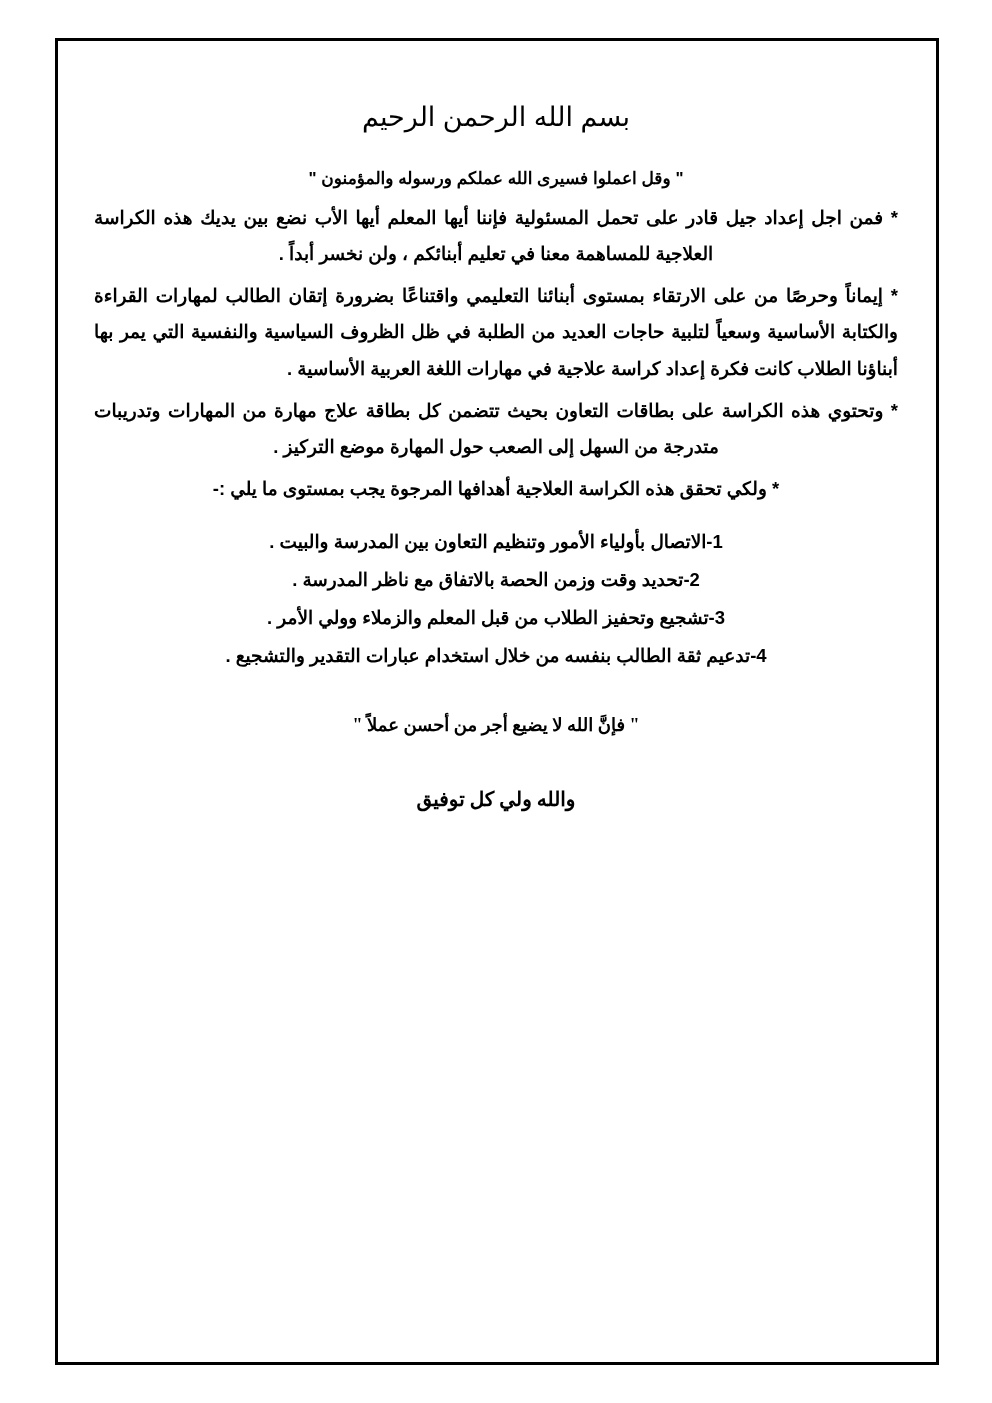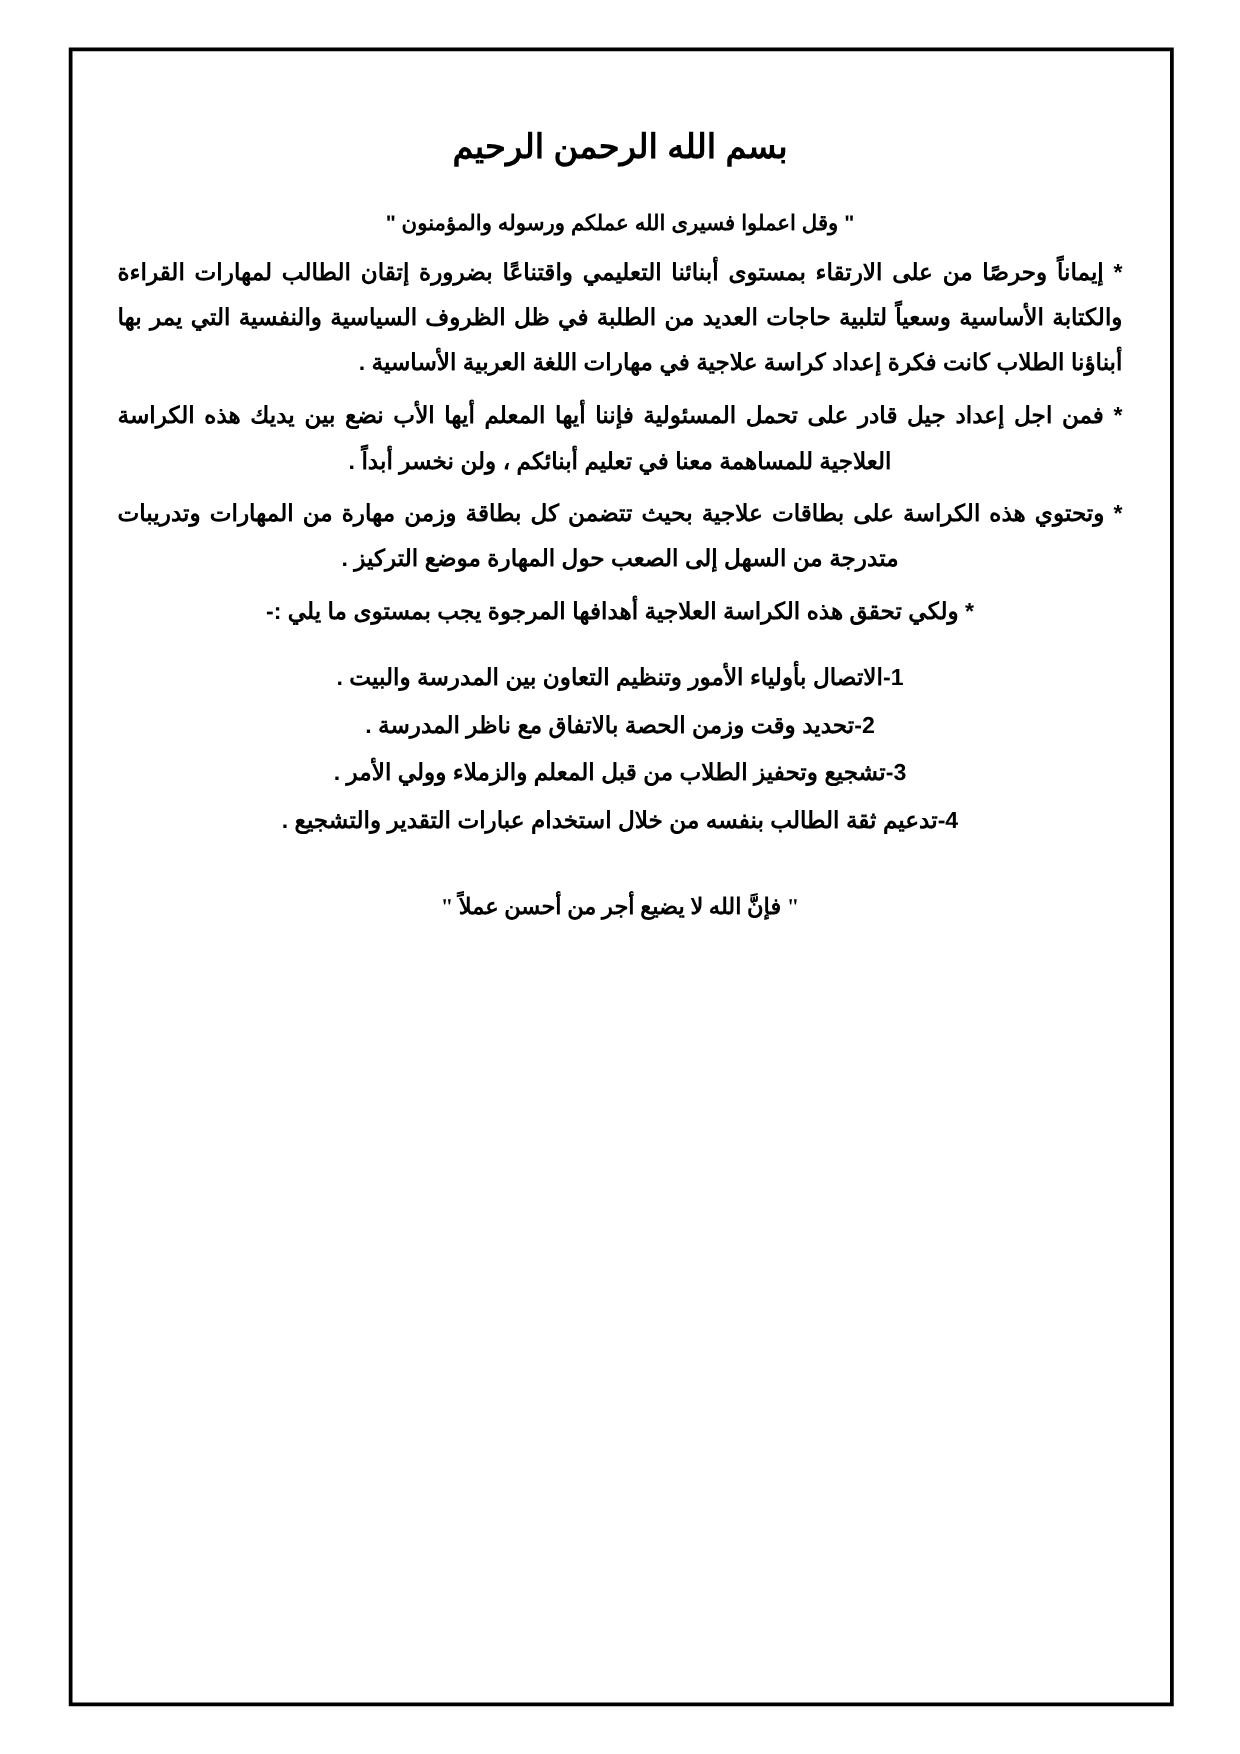--- a/index.html
+++ b/index.html
@@ -32,21 +32,21 @@
   }
   .content {
     position: relative;
     padding: 40px 58px 0 58px;
     direction: rtl;
     text-align: right;
   }
   .doc-title {
     text-align: center;
     font-family: "Liberation Sans", sans-serif;
-    font-weight: bold;
+    font-weight: normal;
     font-size: 27px;
     letter-spacing: 0px;
     margin: 22px 0 30px 0;
     line-height: 1.3;
   }
   .verse {
     text-align: center;
     font-size: 17px;
     font-weight: bold;
     margin: 0 0 8px 0;
@@ -101,31 +101,32 @@
 <body>
 
 <div class="page">
   <div class="page-border"></div>
   <div class="content">
 
     <h1 class="doc-title">بسم الله الرحمن الرحيم</h1>
 
     <p class="verse">" وقل اعملوا فسيرى الله عملكم ورسوله والمؤمنون "</p>
 
+    <p class="para">* فمن اجل إعداد جيل قادر على تحمل المسئولية فإننا أيها المعلم  أيها الأب نضع بين يديك هذه الكراسة العلاجية للمساهمة معنا في تعليم أبنائكم ، ولن نخسر أبداً .</p>
     <p class="para first-block">* إيماناً وحرصًا من على الارتقاء بمستوى أبنائنا التعليمي واقتناعًا بضرورة إتقان الطالب لمهارات القراءة والكتابة الأساسية وسعياً لتلبية حاجات العديد من الطلبة في ظل الظروف السياسية والنفسية التي يمر بها أبناؤنا الطلاب كانت فكرة إعداد كراسة علاجية في مهارات اللغة العربية الأساسية .</p>
-    <p class="para">* فمن اجل إعداد جيل قادر على تحمل المسئولية فإننا أيها المعلم  أيها الأب نضع بين يديك هذه الكراسة العلاجية للمساهمة معنا في تعليم أبنائكم ، ولن نخسر أبداً .</p>
-    <p class="para">* وتحتوي هذه الكراسة على بطاقات علاجية بحيث تتضمن كل بطاقة وزمن مهارة من المهارات وتدريبات متدرجة من السهل إلى الصعب حول المهارة موضع التركيز .</p>
+    <p class="para">* وتحتوي هذه الكراسة على بطاقات التعاون بحيث تتضمن كل بطاقة علاج مهارة من المهارات وتدريبات متدرجة من السهل إلى الصعب حول المهارة موضع التركيز .</p>
     <p class="para">* ولكي تحقق هذه الكراسة العلاجية أهدافها المرجوة يجب بمستوى ما يلي :-</p>
 
     <ul class="list">
       <li>1-الاتصال بأولياء الأمور وتنظيم التعاون بين المدرسة والبيت .</li>
       <li>2-تحديد وقت وزمن الحصة بالاتفاق مع ناظر المدرسة .</li>
       <li>3-تشجيع وتحفيز الطلاب من قبل المعلم والزملاء وولي الأمر .</li>
       <li>4-تدعيم ثقة الطالب بنفسه من خلال استخدام عبارات التقدير والتشجيع .</li>
     </ul>
 
     <div class="closing">
       <p class="quote-serif">" فإنَّ الله لا يضيع أجر من أحسن عملاً "</p>
     </div>
 
+    <div class="signature">والله ولي كل توفيق</div>
 
   </div>
 </div>
 
 </body></html>

